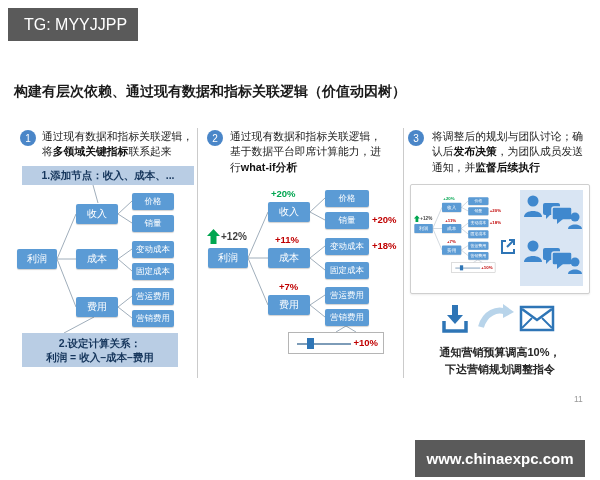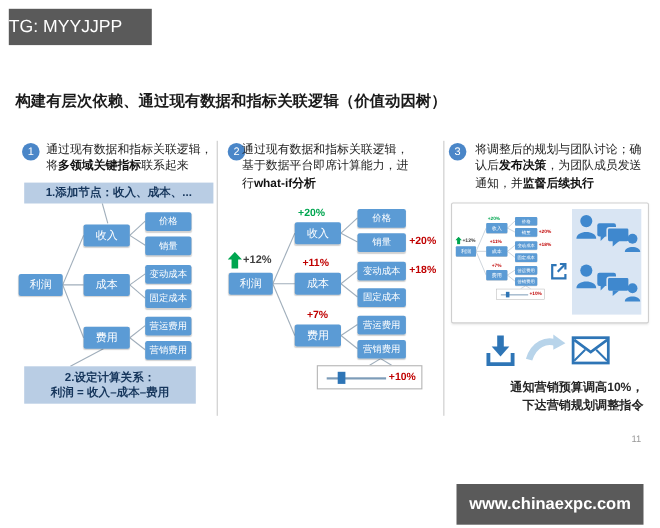--- a/index.html
+++ b/index.html
@@ -1,20 +1,20 @@
 <!DOCTYPE html>
 <html><head>
 <meta charset="utf-8">
 <style>
   html,body{margin:0;padding:0;background:#f5f5f5;}
   #page{position:relative;width:600px;height:480px;background:#ffffff;overflow:hidden;
         font-family:"Liberation Sans","DejaVu Sans",sans-serif;}
   
   #tg-badge{position:absolute;left:8px;top:8px;width:130px;height:33px;background:#5a5a5a;
-            color:#fff;font-size:16px;line-height:33px;padding-left:0;box-sizing:border-box;}
+            color:#fff;font-size:16px;line-height:33px;padding-left:16px;box-sizing:border-box;}
   
   #slide-title{position:absolute;left:14px;top:83px;width:575px;font-size:14px;font-weight:bold;color:#1a1a1a;}
   .divider{position:absolute;top:128px;width:1px;height:250px;background:#cbcbcb;}
   .step-circle{position:absolute;width:16px;height:16px;border-radius:50%;background:#4a86c8;color:#fff;
                font-size:10px;display:flex;align-items:center;justify-content:center;}
   .step-desc{position:absolute;font-size:10.8px;line-height:1.42;color:#222;}
   .step-desc b{color:#111;}
   
   .nbox{position:absolute;background:#5b9bd5;color:#fff;display:flex;align-items:center;justify-content:center;
         border-radius:2px;font-size:10px;box-shadow:0 1px 1px rgba(0,0,0,.18);}
@@ -33,21 +33,21 @@
   .slider-track{position:absolute;left:8px;top:10px;width:54px;height:1.5px;background:#7d9cb8;}
   .slider-handle{position:absolute;left:18px;top:5px;width:7px;height:11px;background:#2e75b6;}
   .slider-label{position:absolute;right:5px;top:4px;font-size:9.5px;font-weight:bold;color:#c00000;}
   
   #plan-panel{position:absolute;left:410px;top:184px;width:178px;height:108px;background:#fff;
               border:1px solid #cfcfcf;border-radius:2px;box-shadow:0 1px 2px rgba(0,0,0,.08);}
   #mini-tree-host{position:absolute;left:413px;top:194px;width:185px;height:175px;
                   transform:scale(0.46);transform-origin:0 0;}
   #mini-tree-host > .tree2{left:0;top:0;}
   #people-panel{position:absolute;left:520px;top:190px;width:63px;height:96px;background:#d9e5f3;}
-  #caption{position:absolute;left:415px;top:344px;width:170px;text-align:right;font-size:11px;
+  #caption{position:absolute;left:415px;top:344px;width:170px;text-align:center;font-size:11px;
            font-weight:bold;color:#262626;line-height:1.5;}
   #page-number{position:absolute;left:574px;top:394px;font-size:8.5px;color:#999;}
   #watermark{position:absolute;left:415px;top:440px;width:170px;height:37px;background:#5a5a5a;color:#fff;
              font-size:15px;display:flex;align-items:center;justify-content:center;font-weight:bold;}
 </style>
 </head>
 <body>
 
 <div id="page">
 
@@ -87,21 +87,21 @@
   <div class="nbox leaf" style="left:132px;top:263px;width:42px;height:17px">固定成本</div>
   <div class="nbox leaf" style="left:132px;top:288px;width:42px;height:17px">营运费用</div>
   <div class="nbox leaf" style="left:132px;top:310px;width:42px;height:17px">营销费用</div>
 
   <div class="notebox" style="left:22px;top:333px;width:156px;height:34px">
     <span>2.设定计算关系：</span>
     <span>利润 = 收入–成本–费用</span>
   </div>
 
   <div class="step-circle" style="left:207px;top:130px">2</div>
-  <div class="step-desc" style="left:220px;top:129px;width:160px"><span>通过现有数据和指标关联逻辑，基于数据平台即席计算能力，进行</span><b>what-if分析</b></div>
+  <div class="step-desc" style="left:230px;top:129px;width:160px"><span>通过现有数据和指标关联逻辑，基于数据平台即席计算能力，进行</span><b>what-if分析</b></div>
 
   <div class="tree2" id="vtree">
     <svg class="csvg" style="left:0;top:0" width="185" height="175">
       <line class="cline" x1="43" y1="75" x2="63" y2="29"></line>
       <line class="cline" x1="43" y1="75" x2="63" y2="75"></line>
       <line class="cline" x1="43" y1="75" x2="63" y2="122"></line>
       <line class="cline" x1="105" y1="29" x2="120" y2="15"></line>
       <line class="cline" x1="105" y1="29" x2="120" y2="37"></line>
       <line class="cline" x1="105" y1="75" x2="120" y2="63"></line>
       <line class="cline" x1="105" y1="75" x2="120" y2="87"></line>

